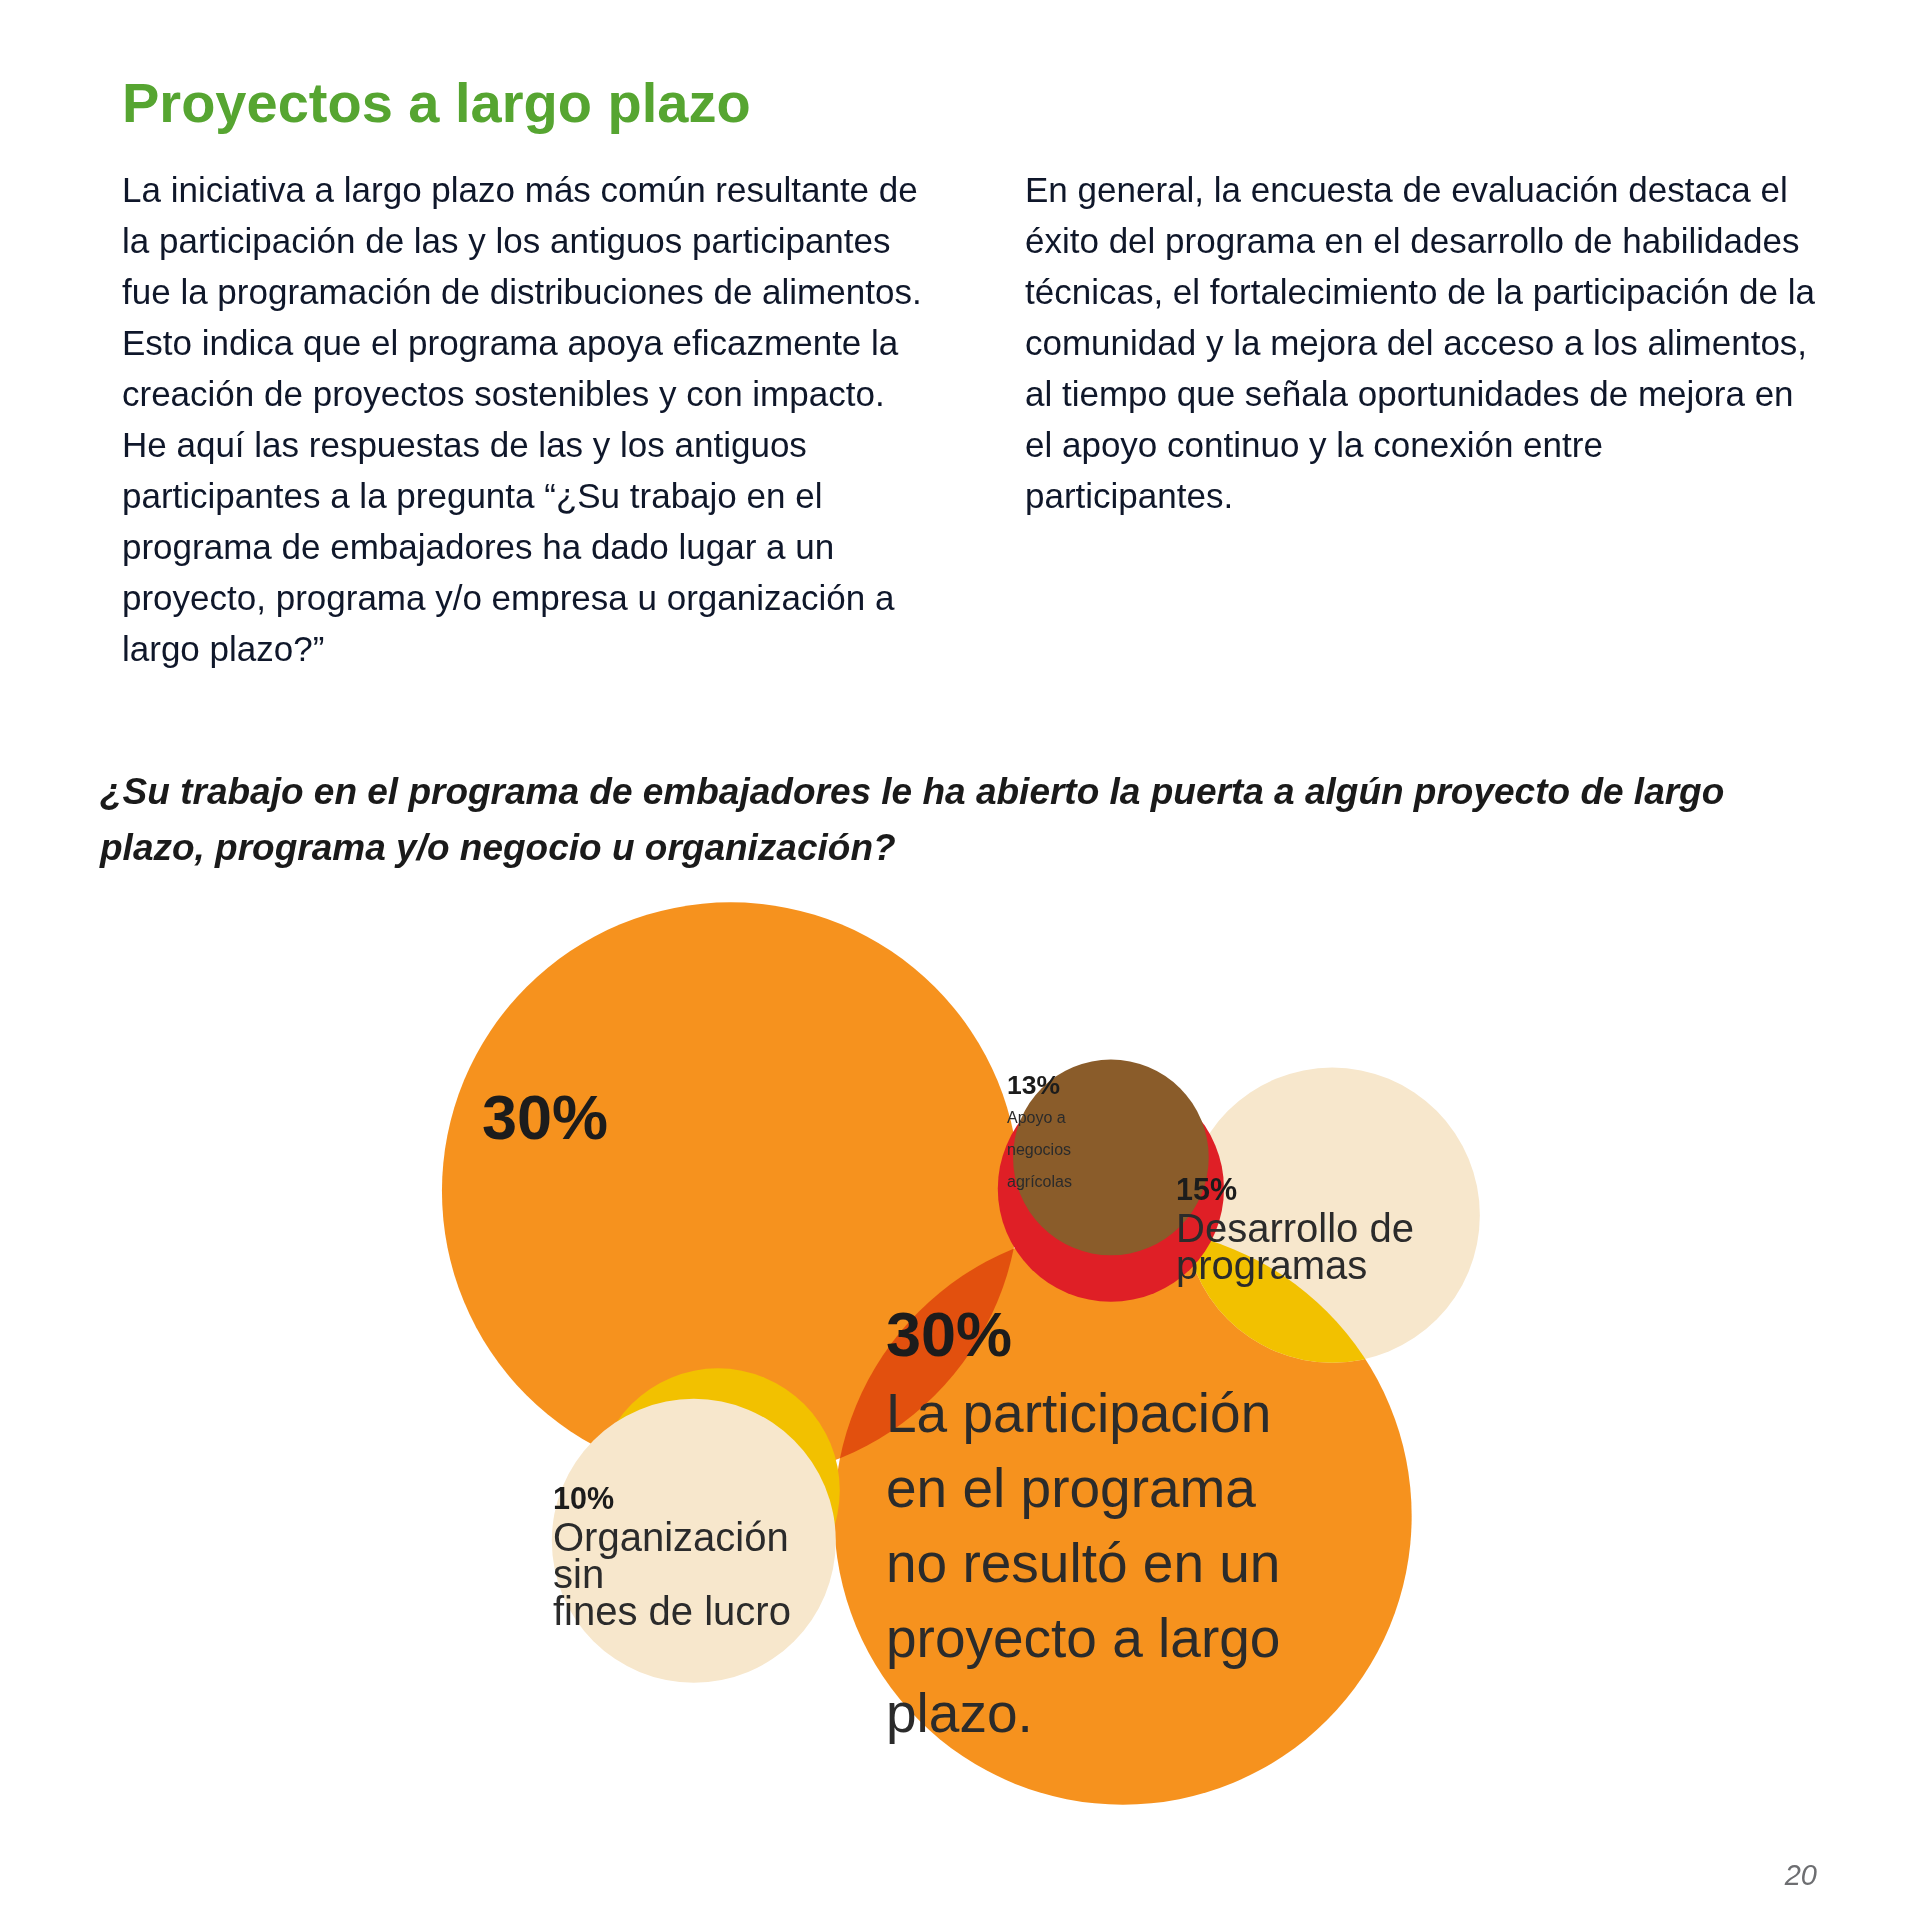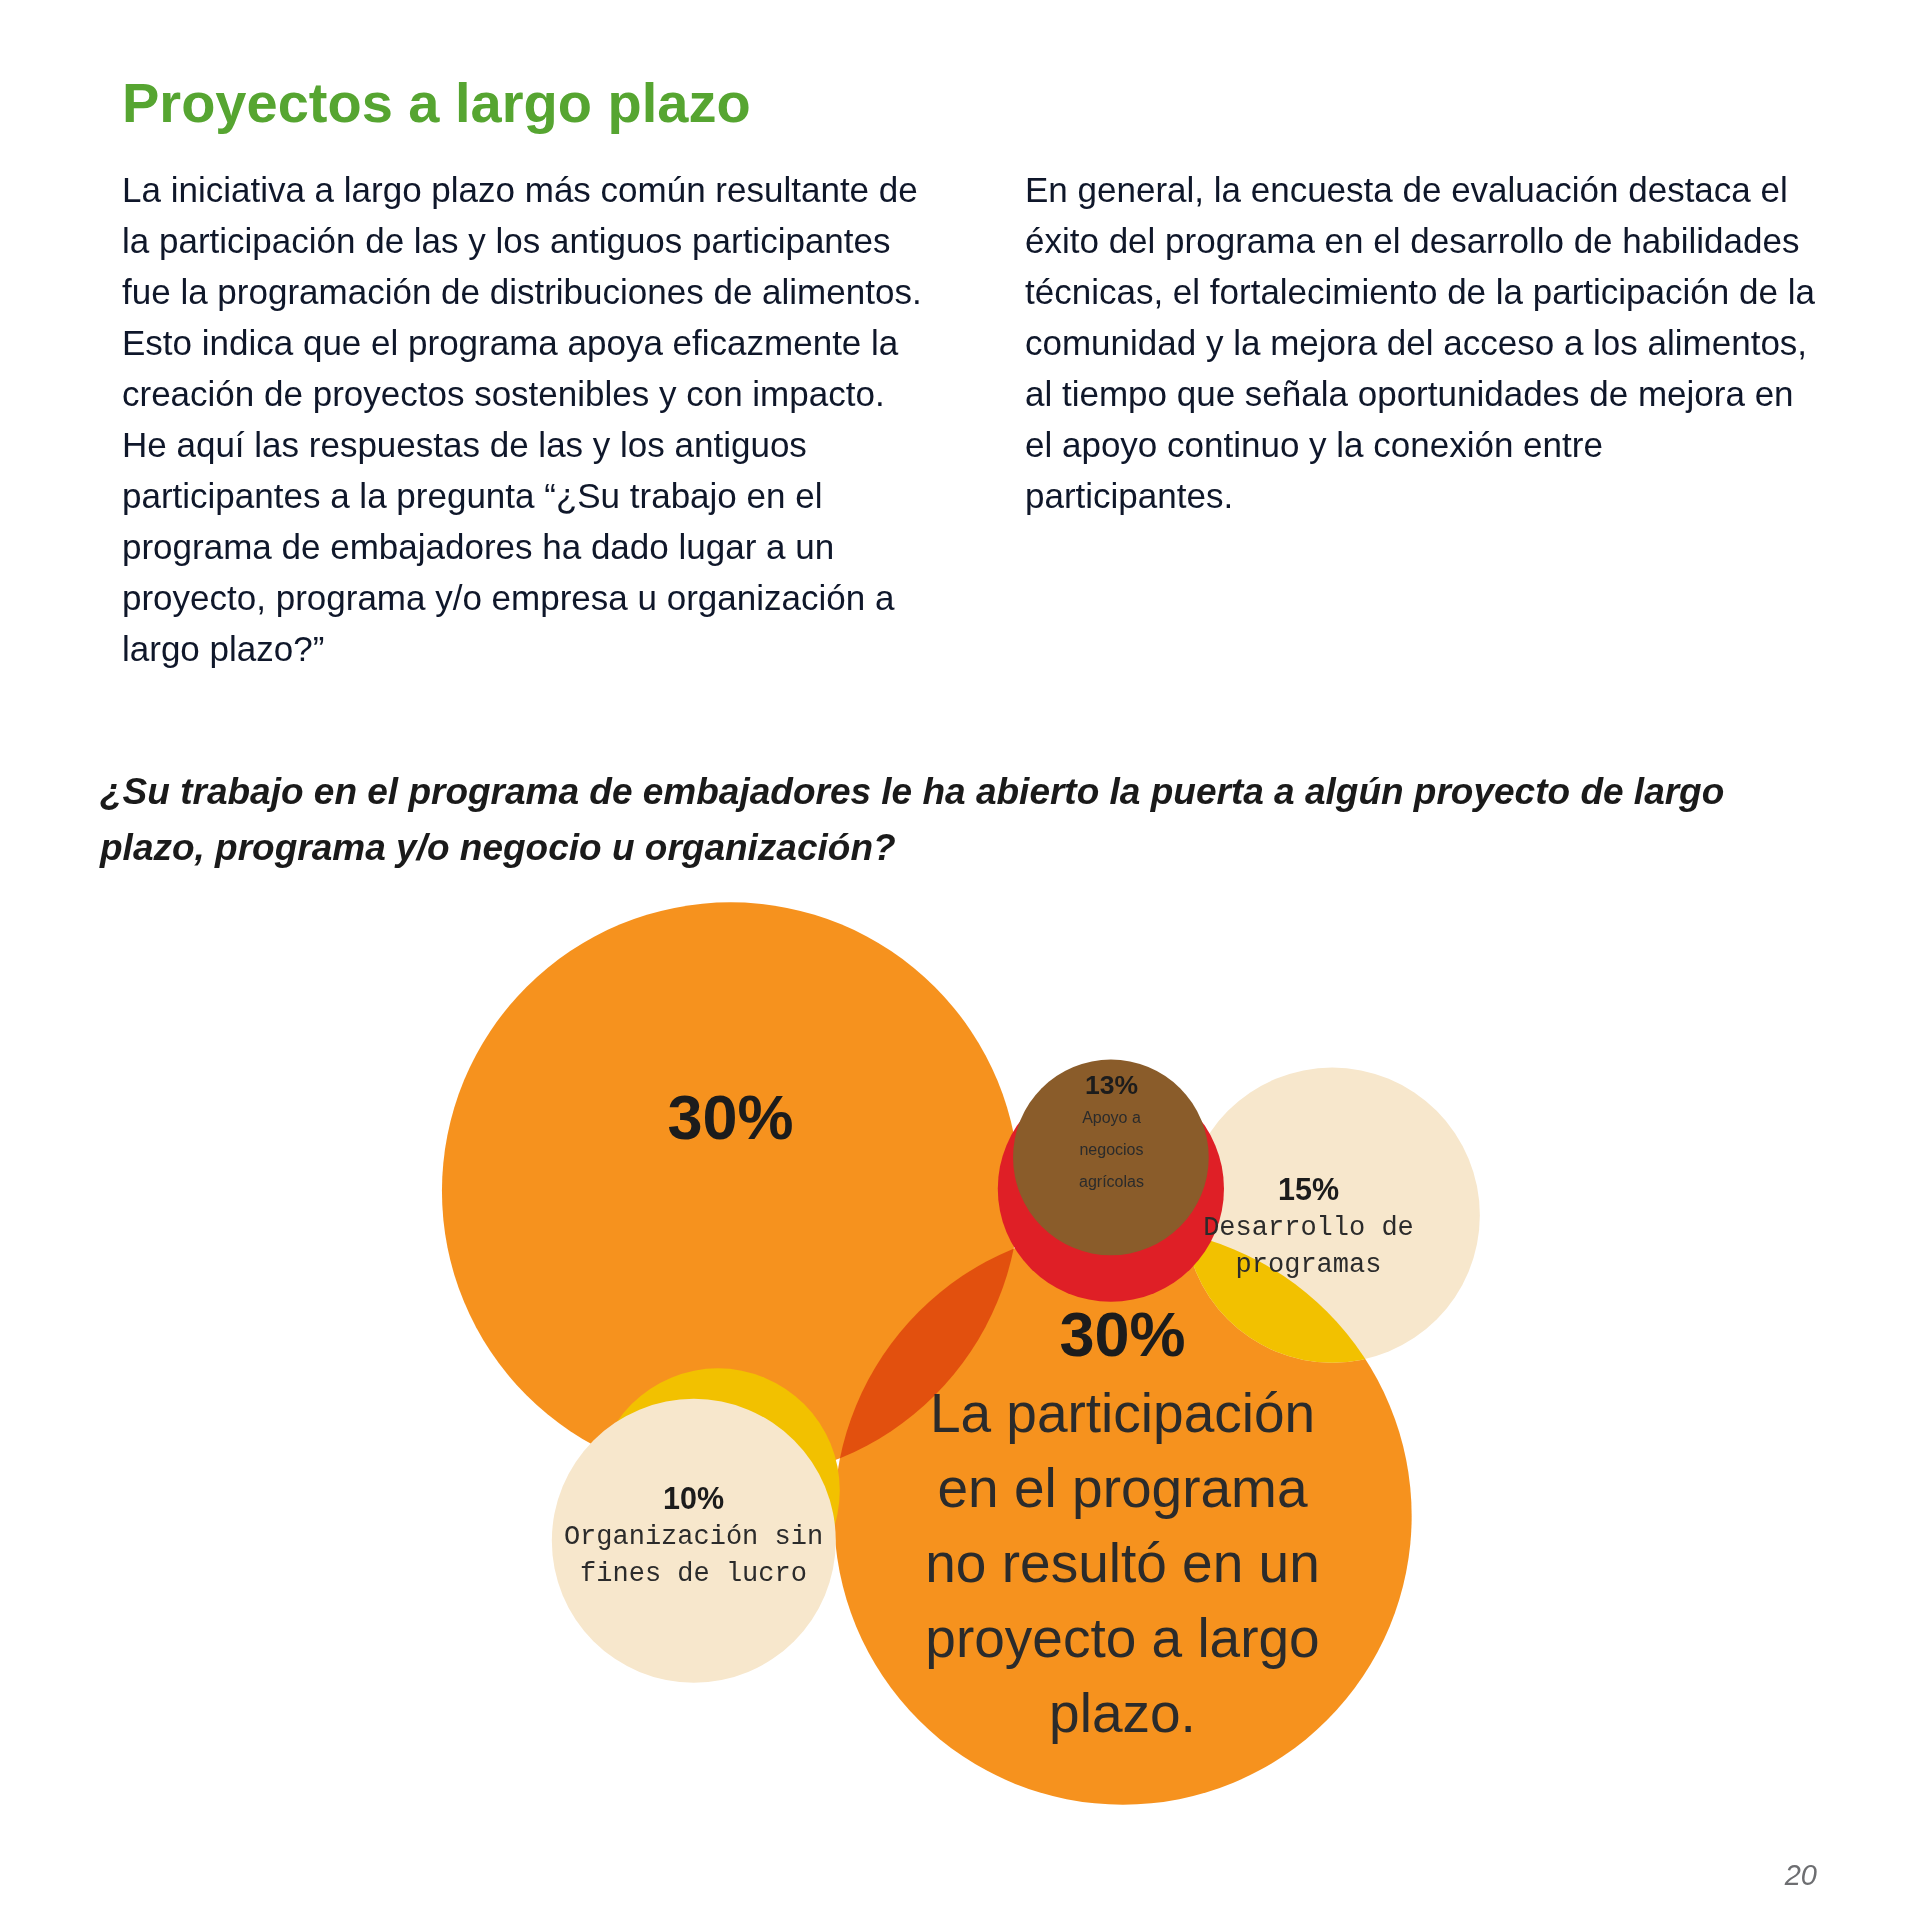--- a/index.html
+++ b/index.html
@@ -46,30 +46,30 @@
     font-weight: 700;
     font-style: italic;
     color: #1a1a1a;
   }
 
   .chart { position: absolute; left: 0; top: 0; width: 1925px; height: 1925px; }
   .chart svg { position: absolute; left: 0; top: 0; }
 
   .bubble-label {
     position: absolute;
-    text-align: center;
+    text-align: left;
     color: #2b2b2b;
   }
   .pct { display: block; font-weight: 700; color: #1c1c1c; }
   .txt { display: block; white-space: pre-line; }
 
   .pct-lg { font-size: 63px; line-height: 83px; }
   .txt-lg { font-size: 55px; line-height: 75px; }
   .pct-md { font-size: 30.5px; line-height: 42px; }
-  .txt-md { font-size: 27px; line-height: 37px; font-family: Liberation Mono, monospace; }
+  .txt-md { font-size: 40px; line-height: 37px; }
   .pct-sm { font-size: 26.5px; line-height: 34px; }
   .txt-sm { font-size: 16px; line-height: 32px; }
 
   #lbl-distribucion  { left: 482px;  top: 1076px; width: 497px; }
   #lbl-participacion { left: 886px; top: 1293px; width: 473px; }
   #lbl-negocios      { left: 1007px; top: 1068px; width: 209px; }
   #lbl-programas     { left: 1176px; top: 1168px; width: 265px; }
   #lbl-lucro         { left: 553px;  top: 1477px; width: 281px; }
 
   .page-number {

